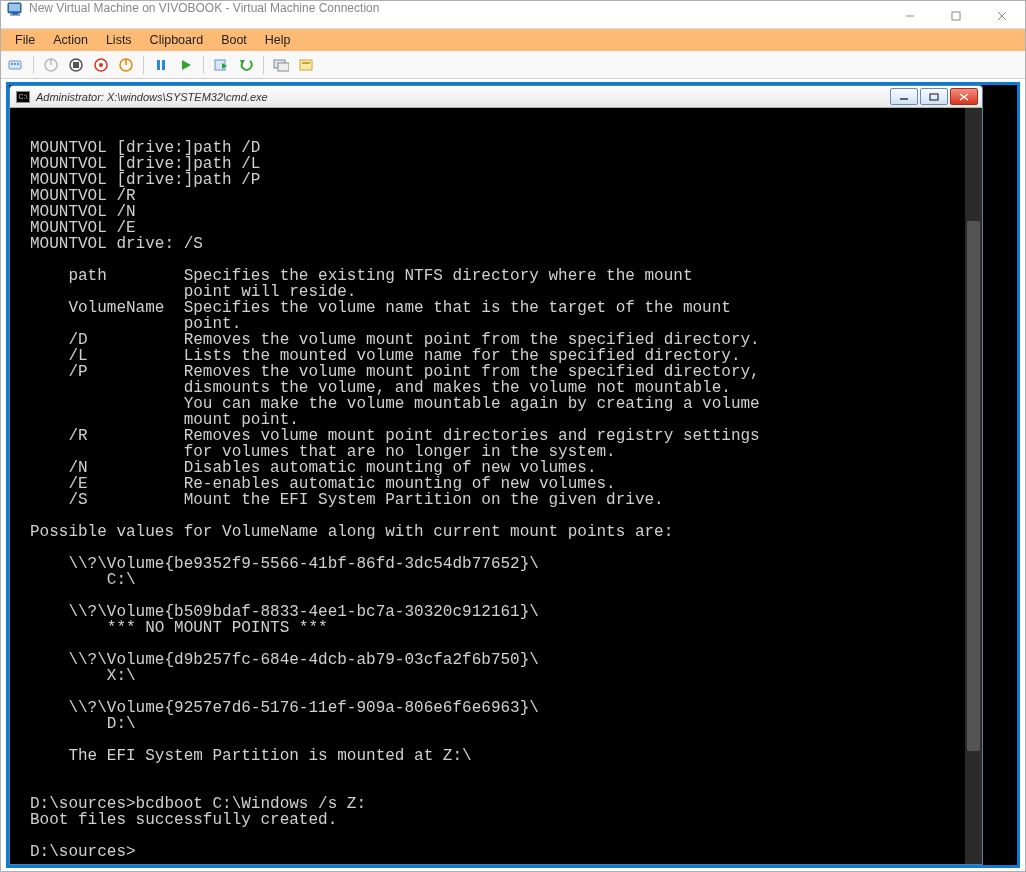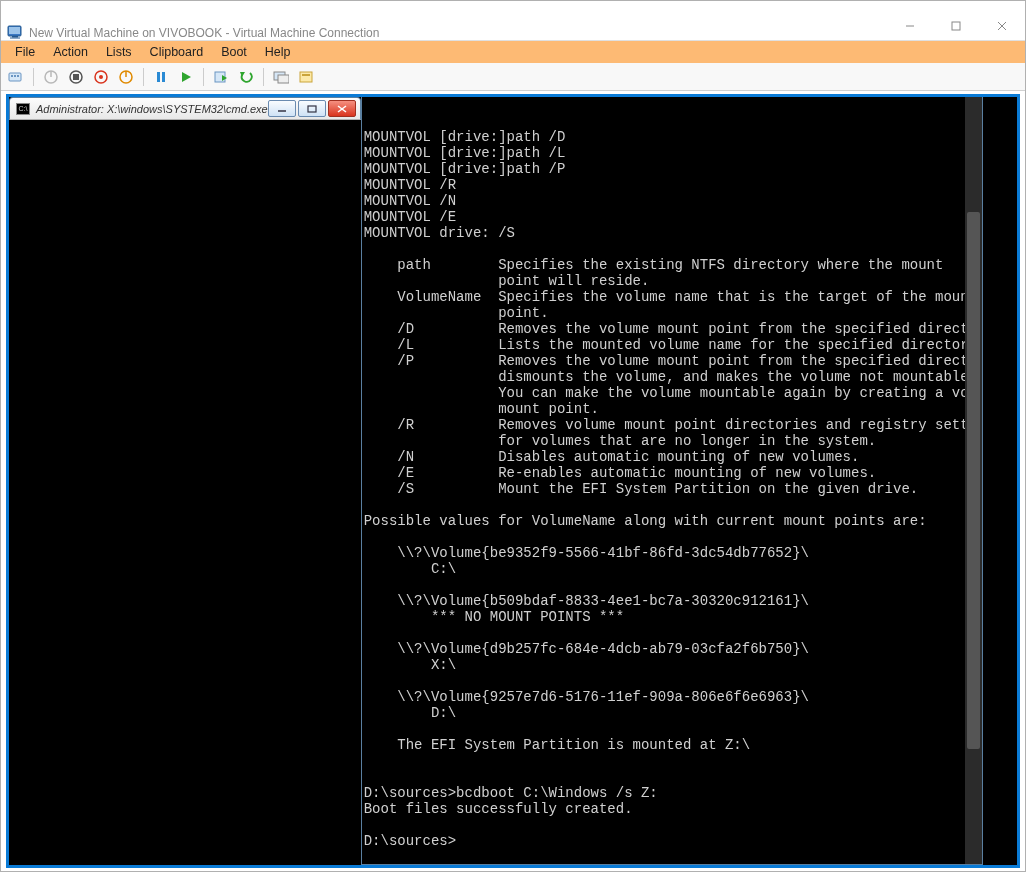--- a/index.html
+++ b/index.html
@@ -14,24 +14,24 @@
   
   .outer-win {
     width: 1026px;
     height: 872px;
     background: #fff;
     border: 1px solid #b0b0b0;
     display: flex;
     flex-direction: column;
   }
   .outer-titlebar {
-    height: 40px;
+    height: 28px;
     background: #fff;
     display: flex;
-    align-items: flex-end;
+    align-items: flex-start;
     padding-left: 6px;
     color: #888;
     font-size: 12px;
     border-bottom: 1px solid #e0e0e0;
   }
   .outer-titlebar .app-icon {
     width: 16px; height: 16px; margin-right: 6px;
   }
   .outer-titlebar .title { flex: 1; }
   .win-controls { display: flex; }
@@ -90,21 +90,21 @@
     width: 100%; height: 100%;
     background: #000;
     position: relative;
   }
 
   
   .cmd-window {
     position: absolute;
     left: 0px; top: 0px; right: 34px; bottom: 0px;
     display: flex;
-    flex-direction: row;
+    flex-direction: column;
   }
   .cmd-titlebar {
     height: 23px;
     background: linear-gradient(#fdfdfd,#e8e8e8);
     border: 1px solid #5a7fa0;
     border-bottom: 1px solid #b0b0b0;
     display: flex;
     align-items: center;
     padding-left: 6px;
     font-size: 11px;
@@ -136,28 +136,28 @@
     background: linear-gradient(#f59080,#d9341e);
     border-color: #a03020;
     color: #fff;
   }
 
   .cmd-body {
     flex: 1;
     background: #000;
     color: #d0d0d0;
     font-family: Consolas, "Courier New", monospace;
-    font-size: 14px;
+    font-size: 16px;
     line-height: 16px;
     white-space: pre;
     overflow: hidden;
     border: 1px solid #5a7fa0;
     border-top: none;
     position: relative;
-    padding: 0 2px;
+    padding: 0 20px;
   }
   .cmd-scrollbar {
     position: absolute;
     right: 0; top: 0; bottom: 0;
     width: 17px;
     background: #2b2b2b;
   }
   .cmd-scrollbar .thumb {
     position: absolute;
     left: 2px; right: 2px;

